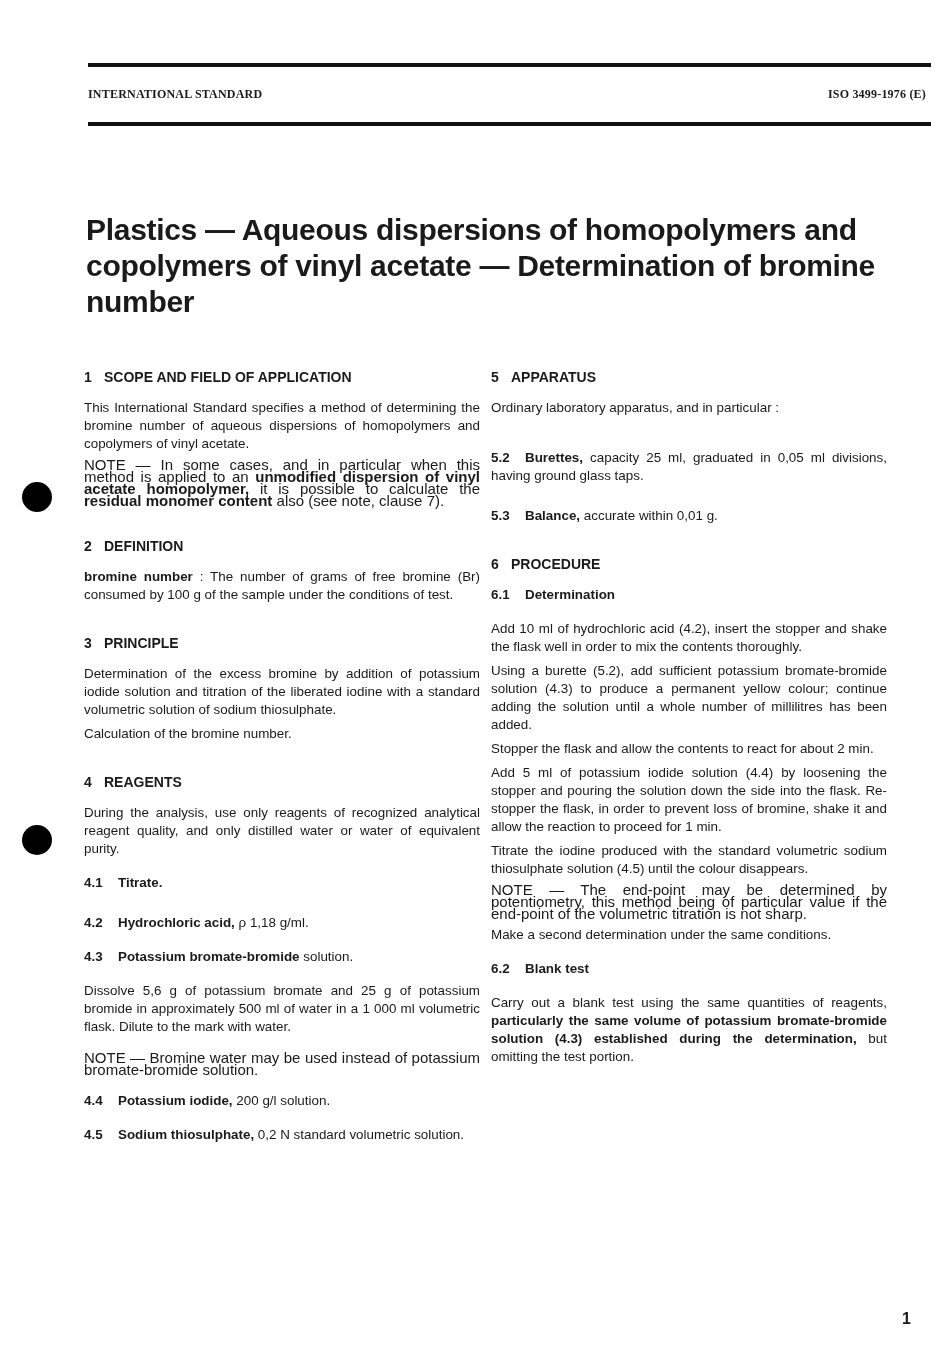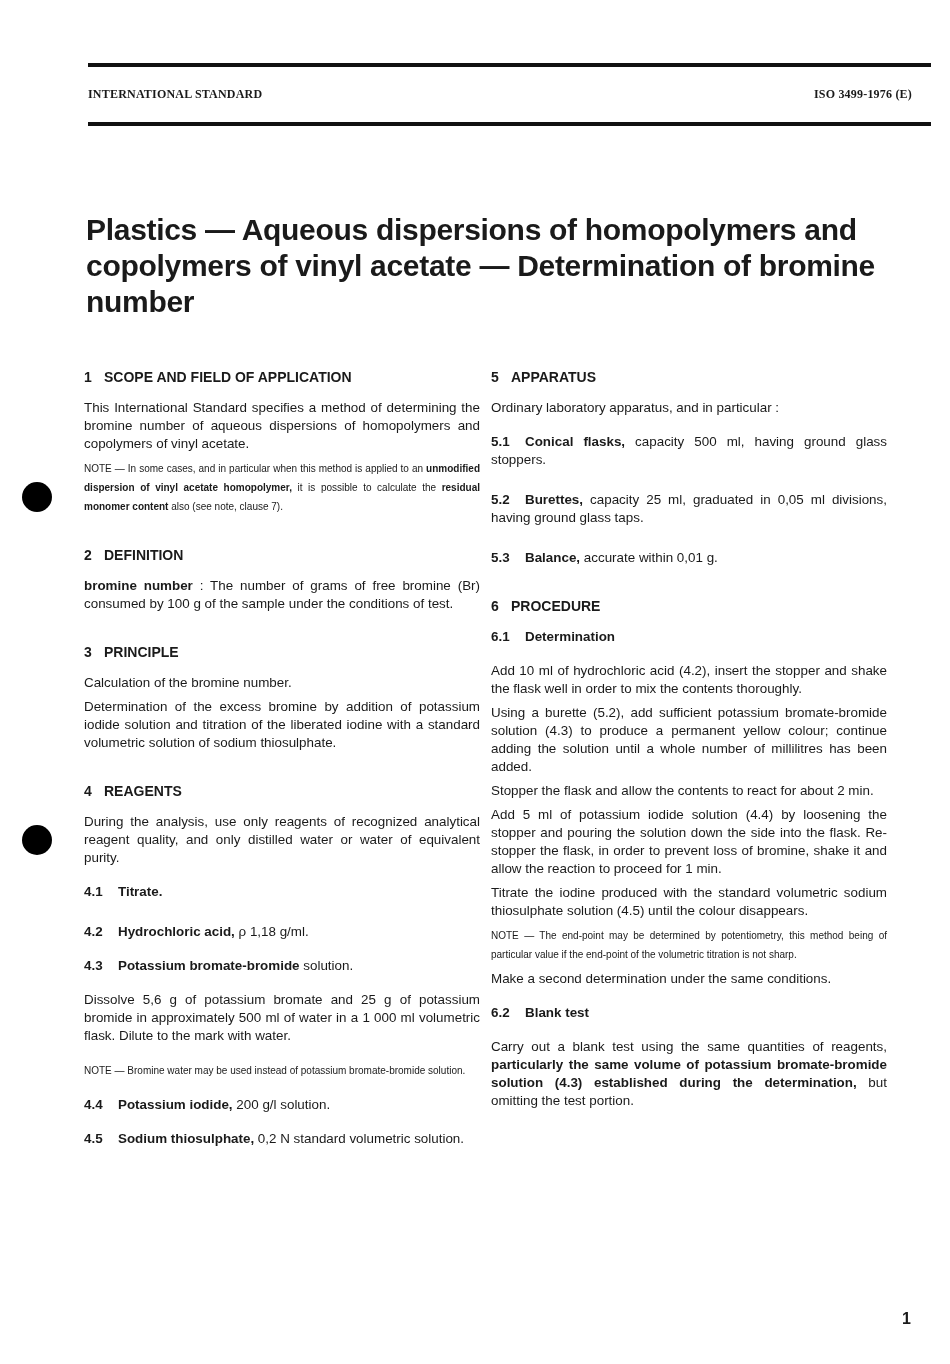--- a/index.html
+++ b/index.html
@@ -6,32 +6,32 @@
   body {
     width: 950px; height: 1364px; position: relative; overflow: hidden;
     font-family: "Liberation Sans", "DejaVu Sans", sans-serif;
     color: #1a1a1a;
   }
   .rule { position: absolute; left: 88px; width: 843px; height: 4px; background: #111; }
   .rule.top { top: 63px; }
   .rule.bottom { top: 122px; }
   .hdr { position: absolute; top: 87px; font-weight: bold; font-size: 12px; letter-spacing: 0.2px; font-family: Liberation Serif, serif; }
   .hdr.left { left: 88px; }
-  .hdr.right { right: 38px; }
+  .hdr.right { right: 24px; }
   .title {
     position: absolute; left: 86px; top: 212px; width: 800px;
     font-size: 30px; font-weight: bold; line-height: 36px; letter-spacing: -0.3px;
   }
   .col { position: absolute; top: 368px; width: 396px; font-size: 13.4px; line-height: 18px; }
   .col.left { left: 84px; }
   .col.right { left: 491px; }
   .sec-h { font-weight: bold; font-size: 14px; margin: 0 0 13px 0; }
   .sec-h .num { display: inline-block; width: 20px; }
   .p { text-align: justify; margin: 0 0 6px 0; }
-  .note { font-size: 10px; line-height: 19px; text-align: justify; margin: 0 0 6px 0; }
+  .note { font-size: 15px; line-height: 12px; text-align: justify; margin: 0 0 6px 0; }
   .sub-h { font-weight: bold; margin: 0 0 6px 0; }
   .sub-h .num { display: inline-block; width: 34px; }
   .b { font-weight: bold; }
   .gap-s { height: 10px; }
   .gap-m { height: 16px; }
   .gap-l { height: 24px; }
   .dot { position: absolute; width: 30px; height: 30px; border-radius: 50%; background: #000; }
   .pageno { position: absolute; left: 902px; top: 1310px; font-size: 16px; font-weight: bold; }
 </style>
 </head>
@@ -54,22 +54,22 @@
     <div class="note"><span>NOTE — In some cases, and in particular when this method is applied to an </span><span class="b">unmodified dispersion of vinyl acetate homopolymer,</span><span> it is possible to calculate the </span><span class="b">residual monomer content</span><span> also (see note, clause 7).</span></div>
   </div>
   <div class="gap-l"></div>
   <div>
     <div class="sec-h"><span class="num">2</span><span>DEFINITION</span></div>
     <div class="p"><span class="b">bromine number</span><span> : The number of grams of free bromine (Br) consumed by 100 g of the sample under the conditions of test.</span></div>
   </div>
   <div class="gap-l"></div>
   <div>
     <div class="sec-h"><span class="num">3</span><span>PRINCIPLE</span></div>
+    <div class="p">Determination of the excess bromine by addition of potassium iodide solution and titration of the liberated iodine with a standard volumetric solution of sodium thiosulphate.</div>
     <div class="p">Calculation of the bromine number.</div>
-    <div class="p">Determination of the excess bromine by addition of potassium iodide solution and titration of the liberated iodine with a standard volumetric solution of sodium thiosulphate.</div>
   </div>
   <div class="gap-l"></div>
   <div>
     <div class="sec-h"><span class="num">4</span><span>REAGENTS</span></div>
     <div class="p">During the analysis, use only reagents of recognized analytical reagent quality, and only distilled water or water of equivalent purity.</div>
     <div class="gap-s"></div>
     <div class="p"><span class="b" style="display:inline-block;width:34px">4.1</span><span class="b">Titrate.</span><span></span></div>
     <div class="gap-m"></div>
     <div class="p"><span class="b" style="display:inline-block;width:34px">4.2</span><span class="b">Hydrochloric acid,</span><span> ρ 1,18 g/ml.</span></div>
     <div class="gap-s"></div>
@@ -83,21 +83,20 @@
     <div class="gap-s"></div>
     <div class="p"><span class="b" style="display:inline-block;width:34px">4.5</span><span class="b">Sodium thiosulphate,</span><span> 0,2 N standard volumetric solution.</span></div>
   </div>
 </div>
 
 <div class="col right">
   <div>
     <div class="sec-h"><span class="num">5</span><span>APPARATUS</span></div>
     <div class="p">Ordinary laboratory apparatus, and in particular :</div>
     <div class="gap-s"></div>
-    <div class="p"><span class="b" style="display:inline-block;width:34px">5.1</span><span class="b">Conical flasks,</span><span> capacity 500 ml, having ground glass stoppers.</span></div>
     <div class="gap-m"></div>
     <div class="p"><span class="b" style="display:inline-block;width:34px">5.2</span><span class="b">Burettes,</span><span> capacity 25 ml, graduated in 0,05 ml divisions, having ground glass taps.</span></div>
     <div class="gap-m"></div>
     <div class="p"><span class="b" style="display:inline-block;width:34px">5.3</span><span class="b">Balance,</span><span> accurate within 0,01 g.</span></div>
   </div>
   <div class="gap-l"></div>
   <div>
     <div class="sec-h"><span class="num">6</span><span>PROCEDURE</span></div>
     <div class="sub-h"><span class="num">6.1</span><span>Determination</span></div>
     <div class="gap-s"></div>

